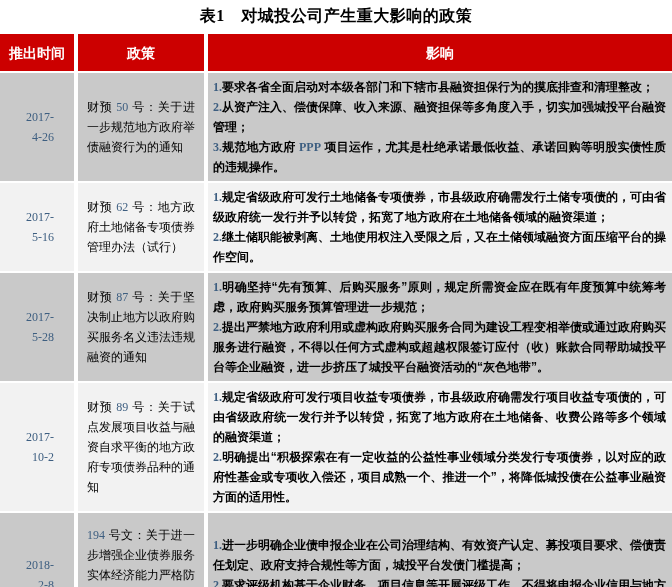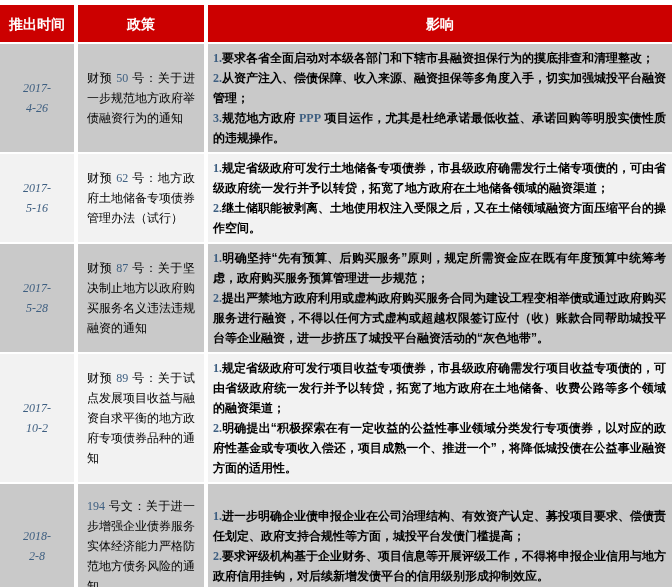--- a/index.html
+++ b/index.html
@@ -46,23 +46,22 @@
     text-align: center;
     vertical-align: middle;
     padding: 0;
   }
   .gap-r { border-right: 4px solid #ffffff; }
   tbody td { border-top: 2px solid #ffffff; vertical-align: middle; }
   tr.odd  td { background: #c9c9c9; }
   tr.even td { background: #f2f2f2; }
 
   td.date-cell {
-    text-align: center;
+    text-align: right;
     padding: 20px;
-    font-style: italic;
   }
   td.policy-cell {
     padding: 12px 9px;
     text-align: justify;
     text-justify: inter-ideograph;
   }
   td.impact-cell { padding: 4px 6px 4px 5px; }
   td.impact-cell p {
     margin: 0;
     text-align: justify;
@@ -73,20 +72,21 @@
   .num {
     font-family: "Liberation Serif", "DejaVu Serif", serif;
     color: #3d5e80;
   }
 </style>
 </head>
 <body>
 
 <div class="page">
 
+  <div class="page-title num-rich">表<span class="num">1</span>　对城投公司产生重大影响的政策</div>
 
   <table class="policy-table">
     <colgroup>
       <col class="c1">
       <col class="c2">
       <col class="c3">
     </colgroup>
     <thead>
       <tr>
         <th class="hcell gap-r">推出时间</th>

